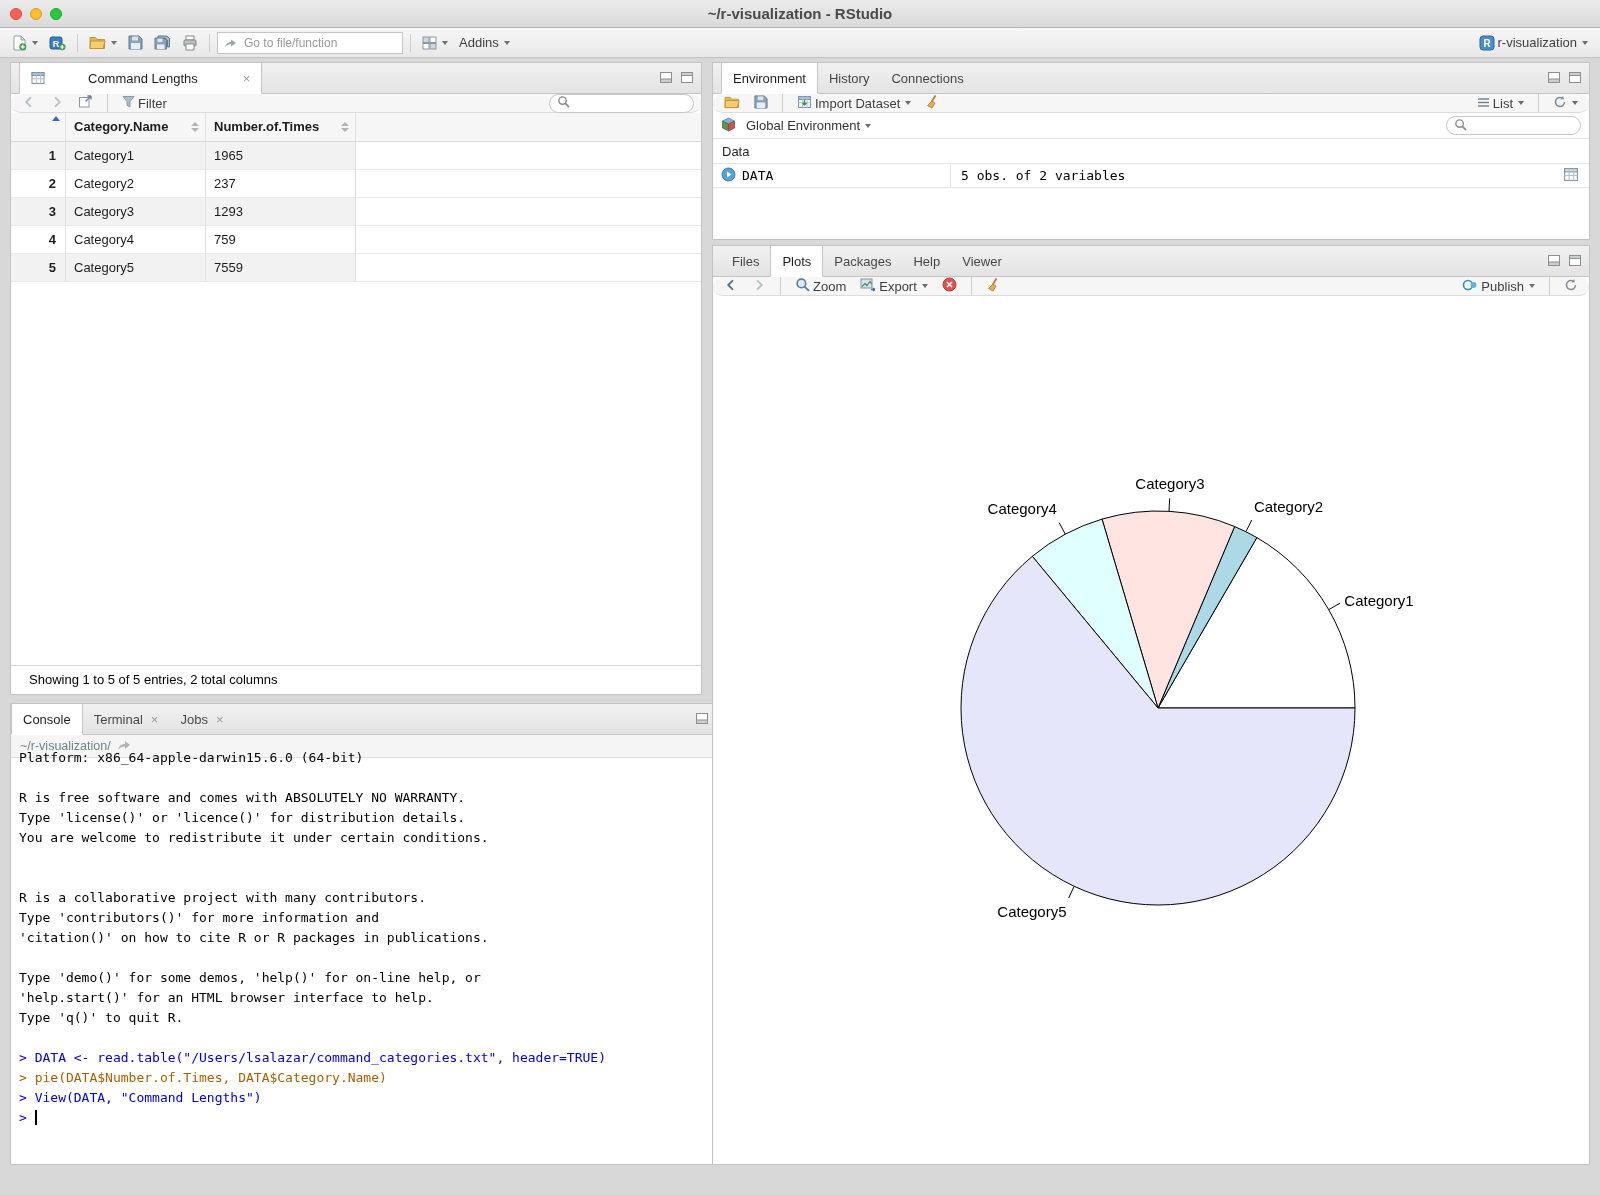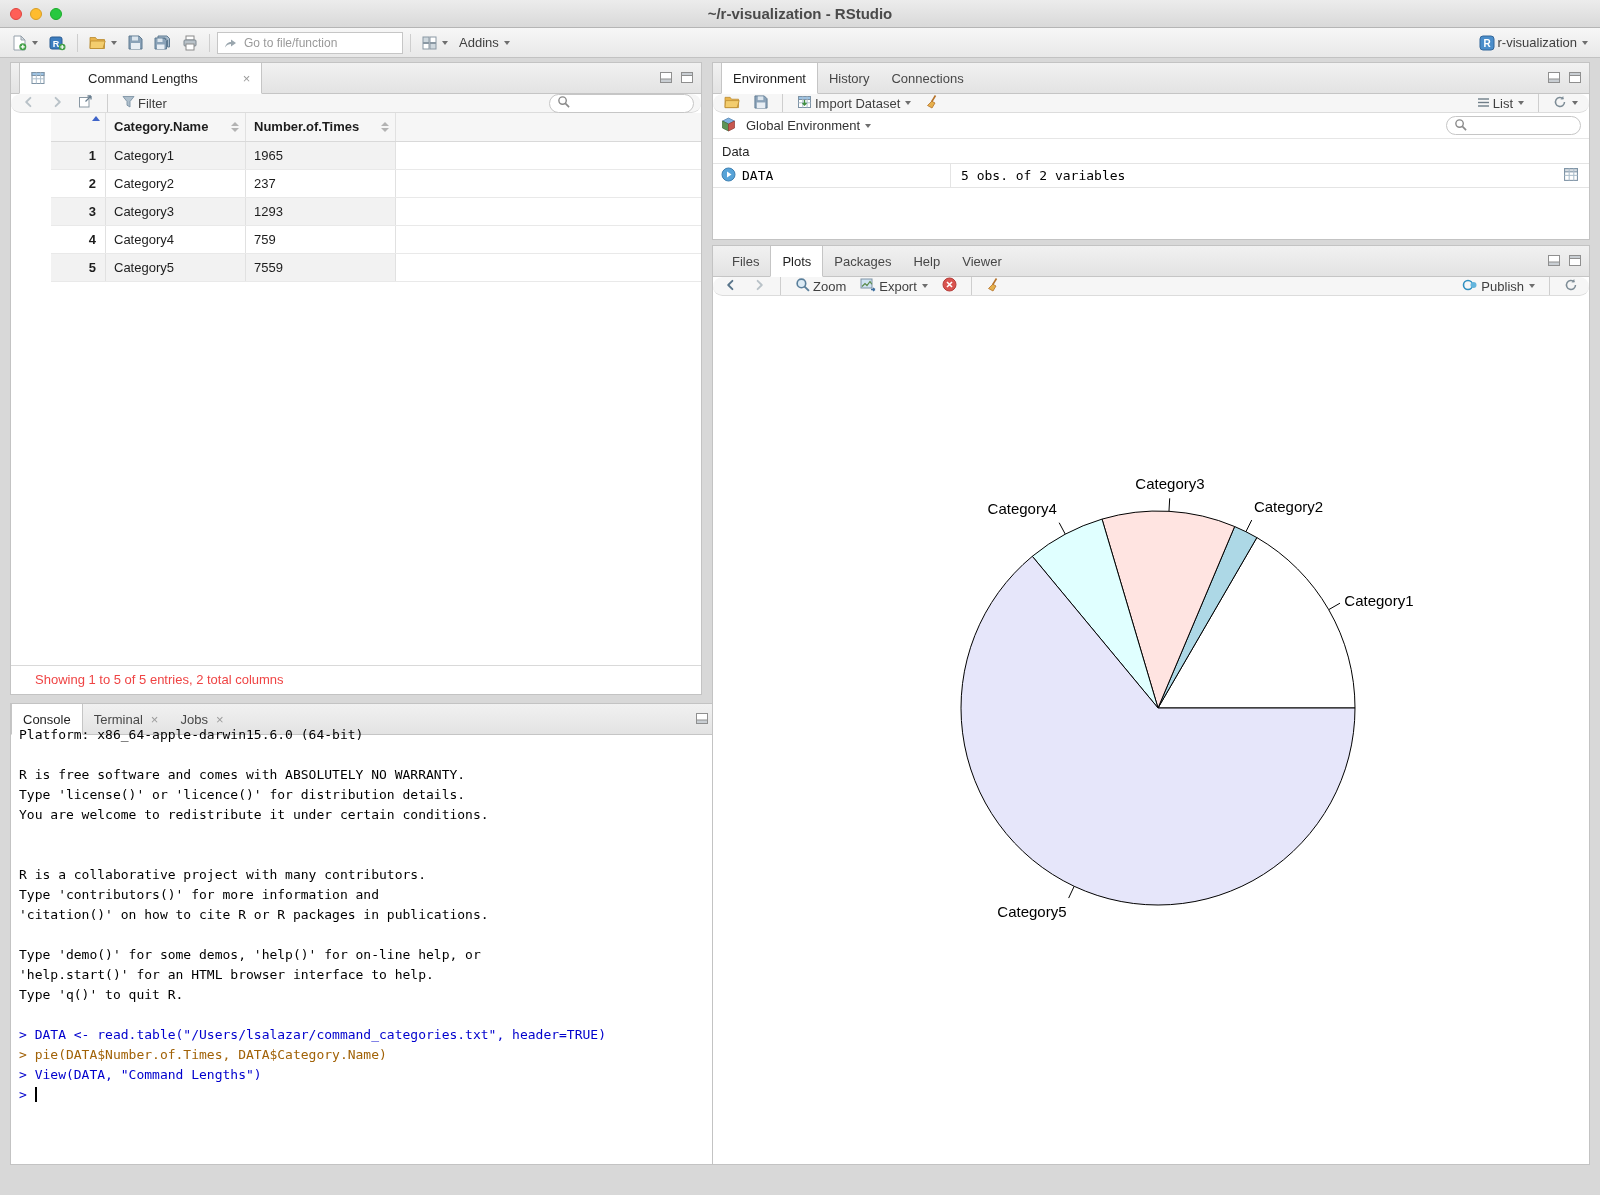--- a/index.html
+++ b/index.html
@@ -30,34 +30,34 @@
   .tabbar{height:30px;background:linear-gradient(#f1f1f1,#e3e3e3);border-bottom:1px solid #c5c5c5;display:flex;align-items:stretch;font-size:13px;color:#474747;}
   .tab{display:flex;align-items:center;gap:6px;padding:0 11px;cursor:default;}
   .tab.active{background:#fff;border-left:1px solid #c5c5c5;border-right:1px solid #c5c5c5;margin-bottom:-1px;border-bottom:1px solid #fff;color:#1f1f1f;gap:43px;}
   .tab.first{margin-left:8px;}
   .tclose{color:#9a9a9a;font-size:13px;line-height:1;padding-left:2px;}
   .tb-right{margin-left:auto;display:flex;align-items:center;gap:9px;padding-right:8px;}
   .ptoolbar{height:19px;background:#f6f6f6;border-bottom:1px solid #dcdcdc;display:flex;align-items:center;padding:0 7px;gap:6px;font-size:13px;color:#404040;box-sizing:border-box;border-radius:11px;}
   .searchbox{display:flex;align-items:center;gap:4px;border:1px solid #c6c6c6;border-radius:10px;background:#fff;height:19px;padding:0 7px;}
   .searchbox input{border:none;outline:none;width:108px;font-size:12px;background:transparent;}
   
-  .dv-table{position:relative;font-size:13px;color:#1d1d1d;margin-left:40px;}
+  .dv-table{position:relative;font-size:13px;color:#1d1d1d;}
   .dv-row{display:flex;height:27px;line-height:27px;}
   .dv-head{height:28px;line-height:28px;background:#f6f6f6;border-bottom:1px solid #d9d9d9;font-weight:bold;}
   .dv-c0{width:55px;box-sizing:border-box;border-right:1px solid #e1e1e1;text-align:right;padding-right:9px;font-weight:bold;position:relative;}
   .dv-c1{width:140px;box-sizing:border-box;border-right:1px solid #e1e1e1;padding-left:8px;display:flex;align-items:center;}
   .dv-c2{width:150px;box-sizing:border-box;border-right:1px solid #e1e1e1;padding-left:8px;display:flex;align-items:center;}
   .dv-row.odd .dv-c0,.dv-row.odd .dv-c1,.dv-row.odd .dv-c2{background:#f2f2f2;}
   .dv-row.data{border-bottom:1px solid #e9e9e9;}
   .sort{display:inline-flex;flex-direction:column;gap:2px;margin-left:auto;margin-right:6px;}
   .sort i{width:0;height:0;border-left:4px solid transparent;border-right:4px solid transparent;display:block;}
   .sort .up{border-bottom:4px solid #b3b3b3;}
   .sort .down{border-top:4px solid #b3b3b3;}
   .rowsort{position:absolute;top:3px;right:5px;width:0;height:0;border-left:4px solid transparent;border-right:4px solid transparent;border-bottom:5px solid #3f64c9;}
-  .dv-footer{position:absolute;left:0;right:0;bottom:0;height:28px;line-height:28px;border-top:1px solid #d9d9d9;background:#fff;font-size:13px;color:#ef4444;padding-left:24px;}
+  .dv-footer{position:absolute;left:0;right:0;bottom:0;height:28px;line-height:28px;border-top:1px solid #d9d9d9;background:#fff;font-size:13px;color:#000000;padding-left:18px;}
   
   .pathbar{height:23px;background:#f5f5f5;border-bottom:1px solid #ddd;display:flex;align-items:center;padding:0 9px;font-size:12.5px;color:#70838c;gap:6px;box-sizing:border-box;}
   .console-body{padding:0 8px;margin-top:-10px;font-family:"DejaVu Sans Mono","Liberation Mono",monospace;font-size:13px;line-height:20px;color:#000;}
   .cline{white-space:pre;min-height:20px;}
   .cursor{display:inline-block;width:2px;height:15px;background:#000;vertical-align:text-bottom;}
   
   .envrow{display:flex;align-items:center;box-sizing:border-box;font-size:13px;color:#333;}
   .scope{height:26px;border-bottom:1px solid #e6e6e6;padding:0 8px;gap:6px;}
   .datahead{height:24px;padding:0 9px;color:#1f1f1f;}
   .objrow{height:25px;border-top:1px solid #e4e4e4;border-bottom:1px solid #e4e4e4;}
@@ -306,20 +306,31 @@
       <div class="tb-right">
         <span><svg width="12" height="11" viewBox="0 0 12 11">
               <rect x="0.5" y="0.5" width="11" height="10" fill="#fff" stroke="#8f8f8f"></rect>
               <rect x="0.5" y="7" width="11" height="3.5" fill="#c9ced3" stroke="#8f8f8f"></rect>
             </svg></span>
         <span><svg width="12" height="11" viewBox="0 0 12 11">
               <rect x="0.5" y="0.5" width="11" height="10" fill="#fff" stroke="#8f8f8f"></rect>
               <rect x="0.5" y="0.5" width="11" height="3" fill="#c9ced3" stroke="#8f8f8f"></rect>
             </svg></span>
       </div>
+    </div>
+    <div class="pathbar">
+      <span>~/r-visualization/</span>
+      <span><svg width="14" height="12" viewBox="0 0 14 12">
+            <path d="M1 11 C2 6.5 5 5 8 5 V2 L13 6 L8 10 V7.5 C5.5 7.5 3 8 1 11 z" fill="#aab6be"></path>
+          </svg></span>
+      <span class="spacer"></span>
+      <span><svg width="16" height="16" viewBox="0 0 16 16">
+            <line x1="10.5" y1="1.5" x2="6.5" y2="8" stroke="#b5722a" stroke-width="1.6"></line>
+            <path d="M6.8 7.2 L10 9 L7 14 L2.5 11.5 z" fill="#e6b04c" stroke="#b5722a" stroke-width="0.8"></path>
+          </svg></span>
     </div>
     <div class="console-body">
         <div class="cline">Platform: x86_64-apple-darwin15.6.0 (64-bit)</div>
         <div class="cline"></div>
         <div class="cline">R is free software and comes with ABSOLUTELY NO WARRANTY.</div>
         <div class="cline">Type 'license()' or 'licence()' for distribution details.</div>
         <div class="cline">You are welcome to redistribute it under certain conditions.</div>
         <div class="cline"></div>
         <div class="cline"></div>
         <div class="cline">R is a collaborative project with many contributors.</div>

